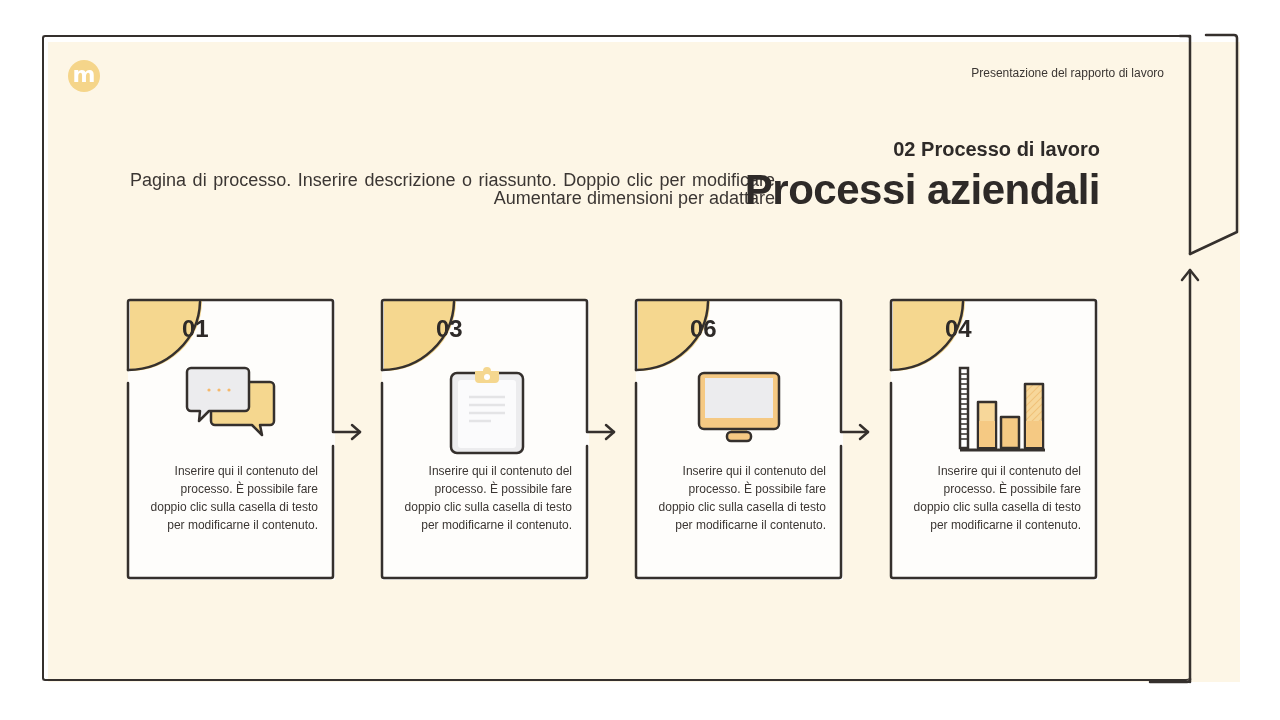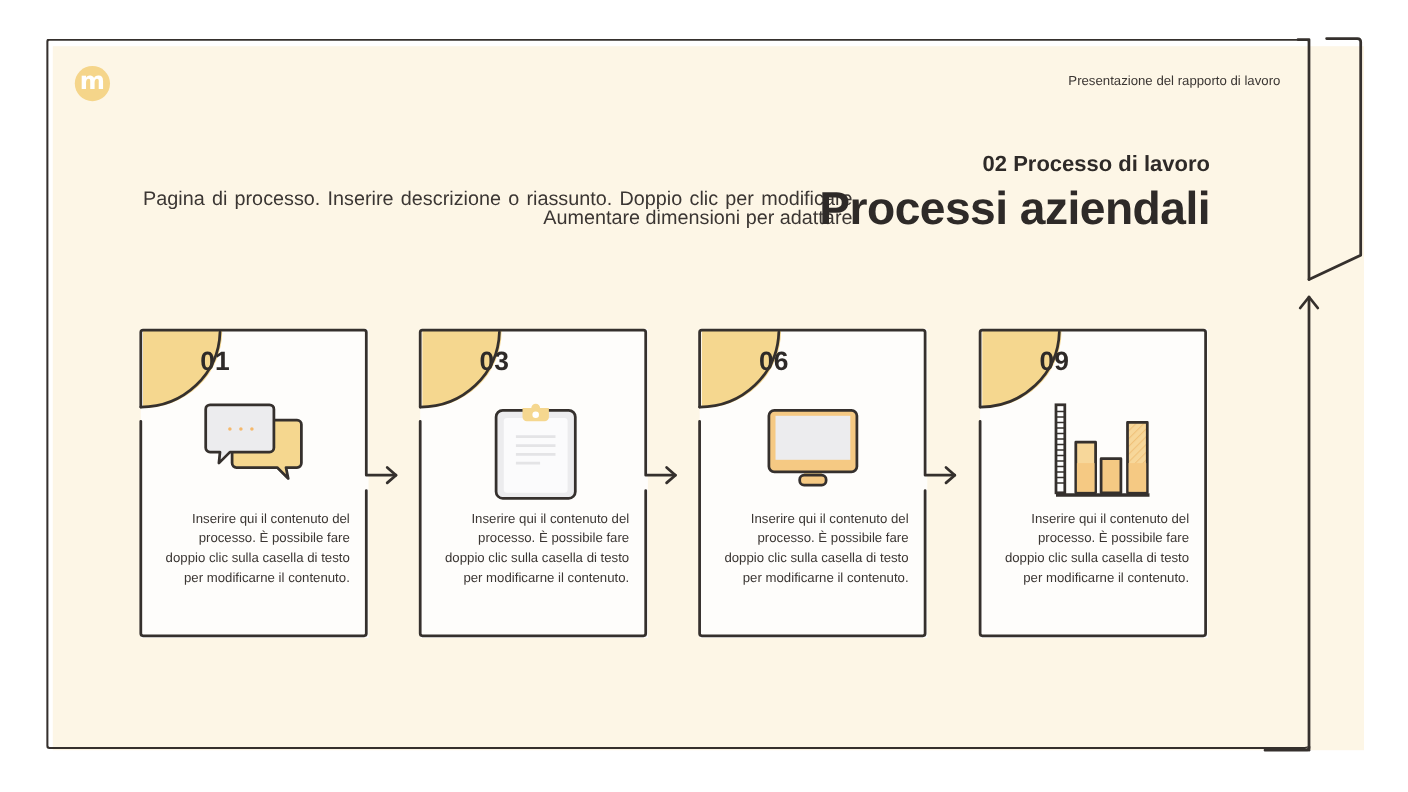--- a/index.html
+++ b/index.html
@@ -121,21 +121,21 @@
     <rect x="40" y="60" width="16" height="10" fill="#f5d78f"></rect>
     <rect x="36" y="67" width="24" height="9" rx="4" fill="#f5c983" stroke="#35302d" stroke-width="2.5"></rect>
     <rect x="8" y="8" width="80" height="56" rx="5" fill="#f5c983" stroke="#35302d" stroke-width="2.5"></rect>
     <rect x="14" y="13" width="68" height="40" fill="#ececee"></rect>
   </svg>
   <div class="text">Inserire qui il contenuto del processo. È possibile fare doppio clic sulla casella di testo per modificarne il contenuto.</div>
 </div>
 
 <div class="card" style="left:891px">
   <div class="badge"></div>
-  <div class="num">09</div>
+  <div class="num">04</div>
   <svg class="icon" viewBox="0 0 100 90">
     <defs>
       <pattern id="hatch" width="5" height="5" patternUnits="userSpaceOnUse" patternTransform="rotate(45)">
         <rect width="5" height="5" fill="#f7d79a"></rect>
           <line x1="0" y1="0" x2="0" y2="5" stroke="#f0c27a" stroke-width="2"></line>
       </pattern>
     </defs>
     <g stroke="#35302d" stroke-width="2.5" stroke-linejoin="round">
       <rect x="32" y="37" width="18" height="46" fill="#f7d79a"></rect>
       <rect x="55" y="52" width="18" height="31" fill="#f5c983"></rect>

